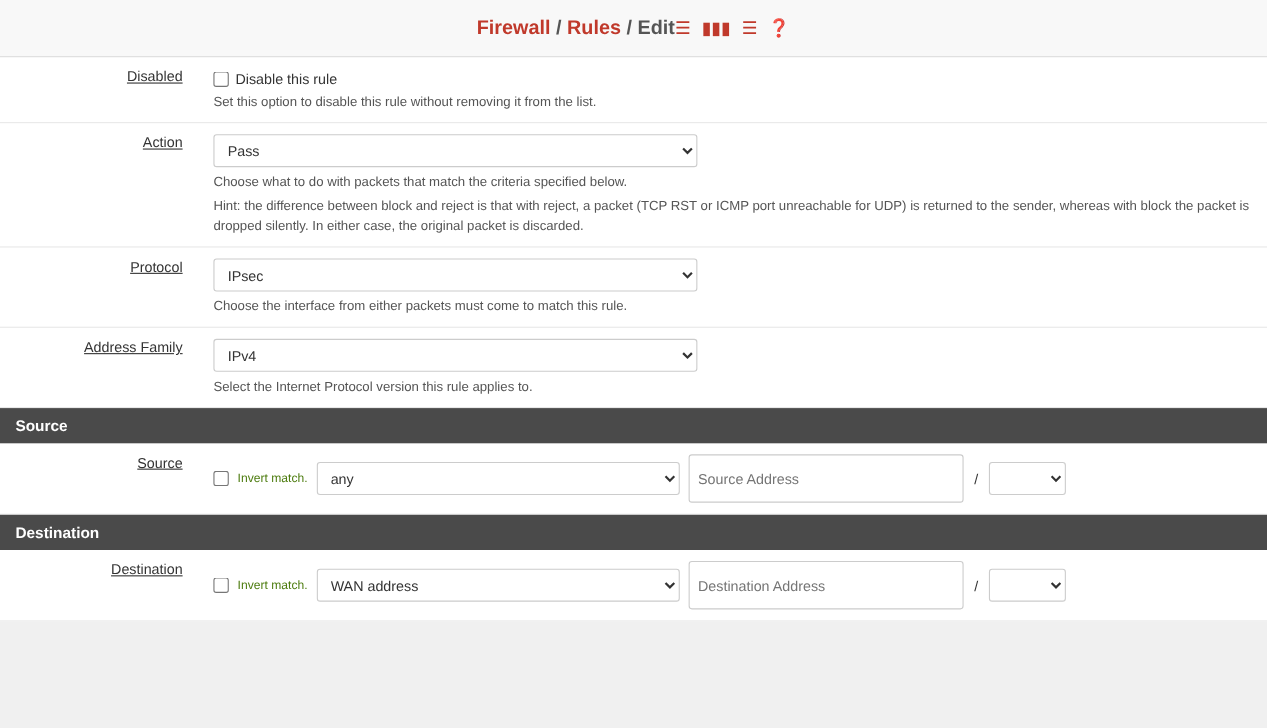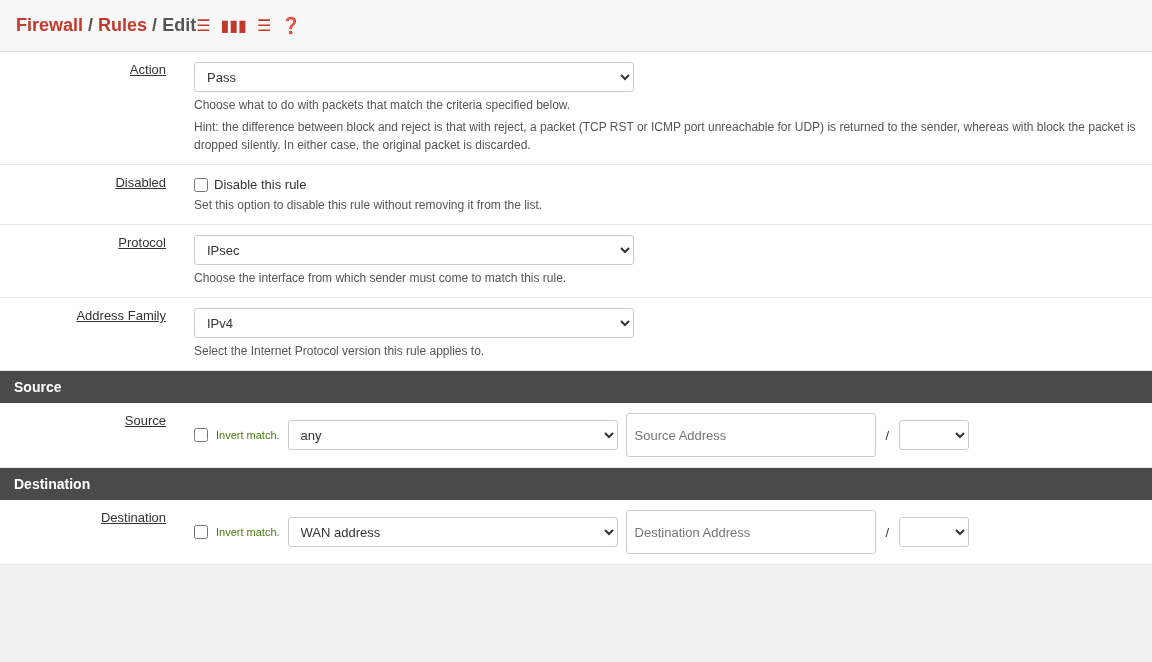--- a/index.html
+++ b/index.html
@@ -10,21 +10,21 @@
       color: #333;
     }
 
     
     .top-bar {
       background: #f8f8f8;
       border-bottom: 1px solid #ddd;
       padding: 10px 16px;
       display: flex;
       align-items: center;
-      justify-content: flex-start;
+      justify-content: center;
       height: 52px;
     }
     .breadcrumb {
       font-size: 18px;
       font-weight: bold;
       color: #555;
     }
     .breadcrumb a {
       color: #c0392b;
       text-decoration: none;
@@ -181,57 +181,57 @@
       <span class="top-icon">❓</span>
     </div>
   </div>
 
 
   <table class="form-table">
 
     <tbody>
         <tr>
       <td class="label-cell">
+        <span>Disabled</span>
+      </td>
+      <td class="value-cell">
+        <div class="checkbox-row">
+          <input type="checkbox" style="">
+          <label>Disable this rule</label>
+        </div>
+        <div class="hint">Set this option to disable this rule without removing it from the list.</div>
+      </td>
+    </tr>
+
+    <tr>
+      <td class="label-cell">
         <span>Action</span>
       </td>
       <td class="value-cell">
         <select>
           <option>Pass</option>
           <option>Block</option>
           <option>Reject</option>
         </select>
         <div class="hint">Choose what to do with packets that match the criteria specified below.</div>
         <div class="hint">Hint: the difference between block and reject is that with reject, a packet (TCP RST or ICMP port unreachable for UDP) is returned to the sender, whereas with block the packet is dropped silently. In either case, the original packet is discarded.</div>
       </td>
     </tr>
 
     <tr>
       <td class="label-cell">
-        <span>Disabled</span>
-      </td>
-      <td class="value-cell">
-        <div class="checkbox-row">
-          <input type="checkbox" style="">
-          <label>Disable this rule</label>
-        </div>
-        <div class="hint">Set this option to disable this rule without removing it from the list.</div>
-      </td>
-    </tr>
-
-    <tr>
-      <td class="label-cell">
         <span>Protocol</span>
       </td>
       <td class="value-cell">
         <select>
           <option>IPsec</option>
           <option>WAN</option>
           <option>LAN</option>
         </select>
-        <div class="hint">Choose the interface from which sender must come to match this rule.</div>
+        <div class="hint">Choose the interface from either packets must come to match this rule.</div>
       </td>
     </tr>
 
     <tr>
       <td class="label-cell">
         <span>Address Family</span>
       </td>
       <td class="value-cell">
         <select>
           <option>IPv4</option>

